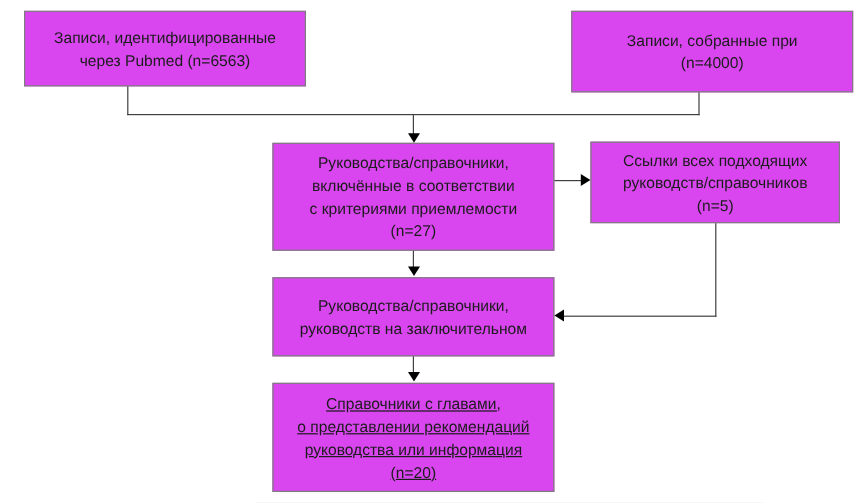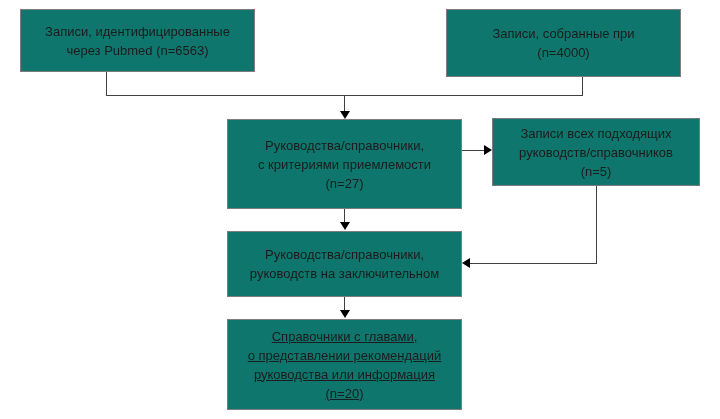--- a/index.html
+++ b/index.html
@@ -14,21 +14,21 @@
     position:relative;
     width:720px;height:419px;
     background:var(--bg);
     font-family:"Liberation Sans","DejaVu Sans",sans-serif;
     overflow:hidden;
   }
   .box{
     position:absolute;
     box-sizing:border-box;
     border:1px solid var(--box-border);
-    background:#0f766e;
+    background:#d946ef;
     display:flex;
     flex-direction:column;
     justify-content:center;
     align-items:center;
     text-align:center;
     color:var(--text);
     font-size:13px;
     line-height:19px;
   }
   .tl{white-space:nowrap;}
@@ -55,33 +55,34 @@
 </head>
 <body>
 
 <div class="canvas">
 
   <div class="box" style="left:20px;top:9px;width:235px;height:63px;">
     <div class="tl">Записи, идентифицированные</div>
     <div class="tl">через Pubmed (n=6563)</div>
   </div>
 
-  <div class="box" style="left:446px;top:9px;width:235px;height:68px;">
+  <div class="box" style="left:476px;top:9px;width:235px;height:68px;">
     <div class="tl">Записи, собранные при</div>
     <div class="tl">(n=4000)</div>
   </div>
 
   <div class="box" style="left:227px;top:119px;width:235px;height:90px;">
     <div class="tl">Руководства/справочники,</div>
+    <div class="tl">включённые в соответствии</div>
     <div class="tl">с критериями приемлемости</div>
     <div class="tl">(n=27)</div>
   </div>
 
   <div class="box" style="left:492px;top:118px;width:208px;height:68px;">
-    <div class="tl">Записи всех подходящих</div>
+    <div class="tl">Ссылки всех подходящих</div>
     <div class="tl">руководств/справочников</div>
     <div class="tl">(n=5)</div>
   </div>
 
   <div class="box" style="left:227px;top:231px;width:235px;height:66px;">
     <div class="tl">Руководства/справочники,</div>
     <div class="tl">руководств на заключительном</div>
   </div>
 
   <div class="box" style="left:227px;top:319px;width:235px;height:91px;text-decoration:underline;">

